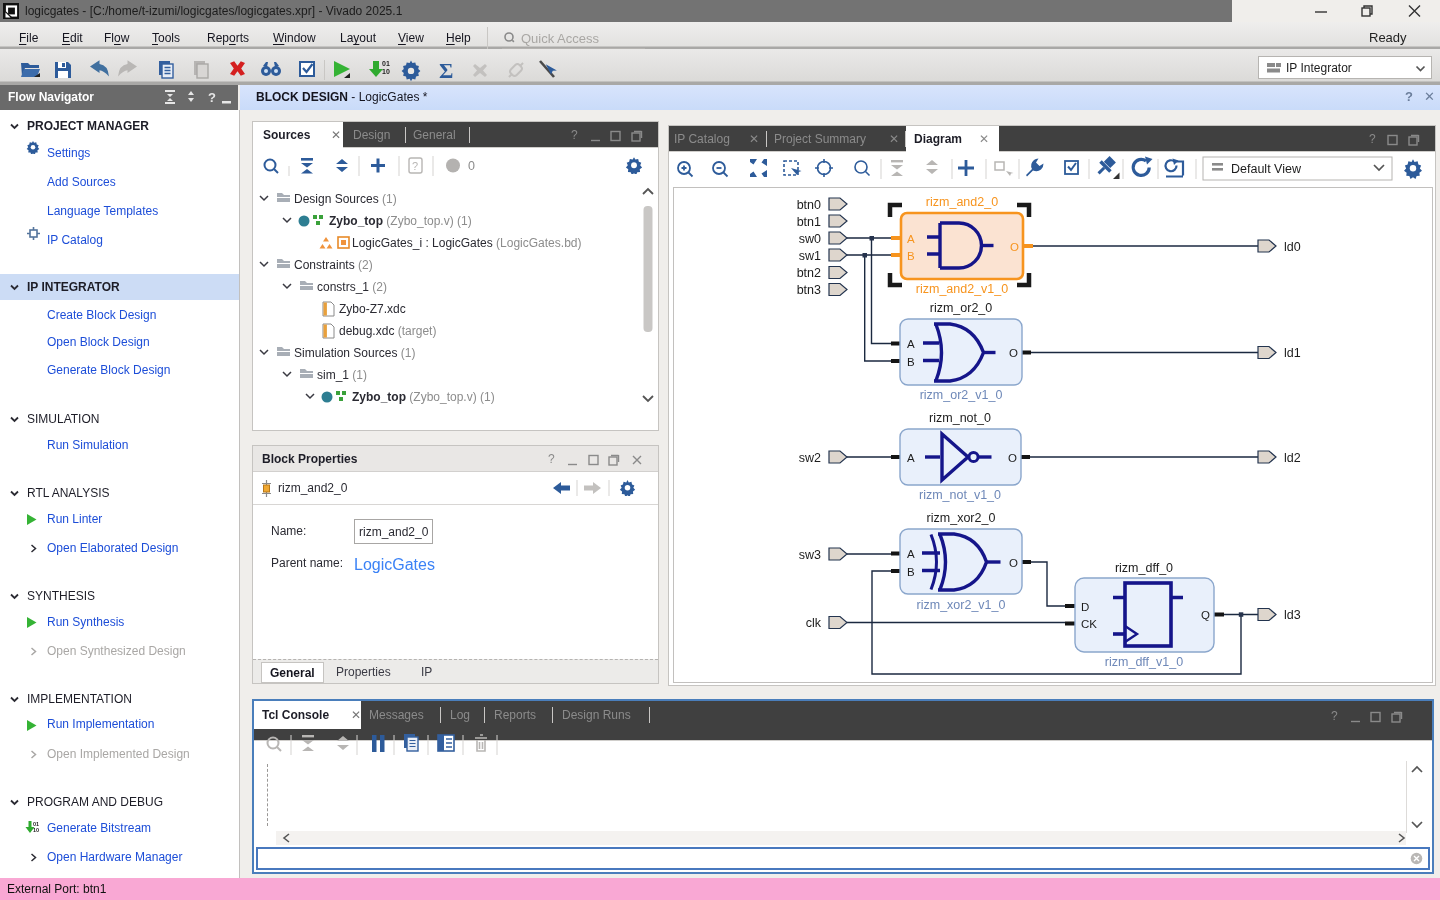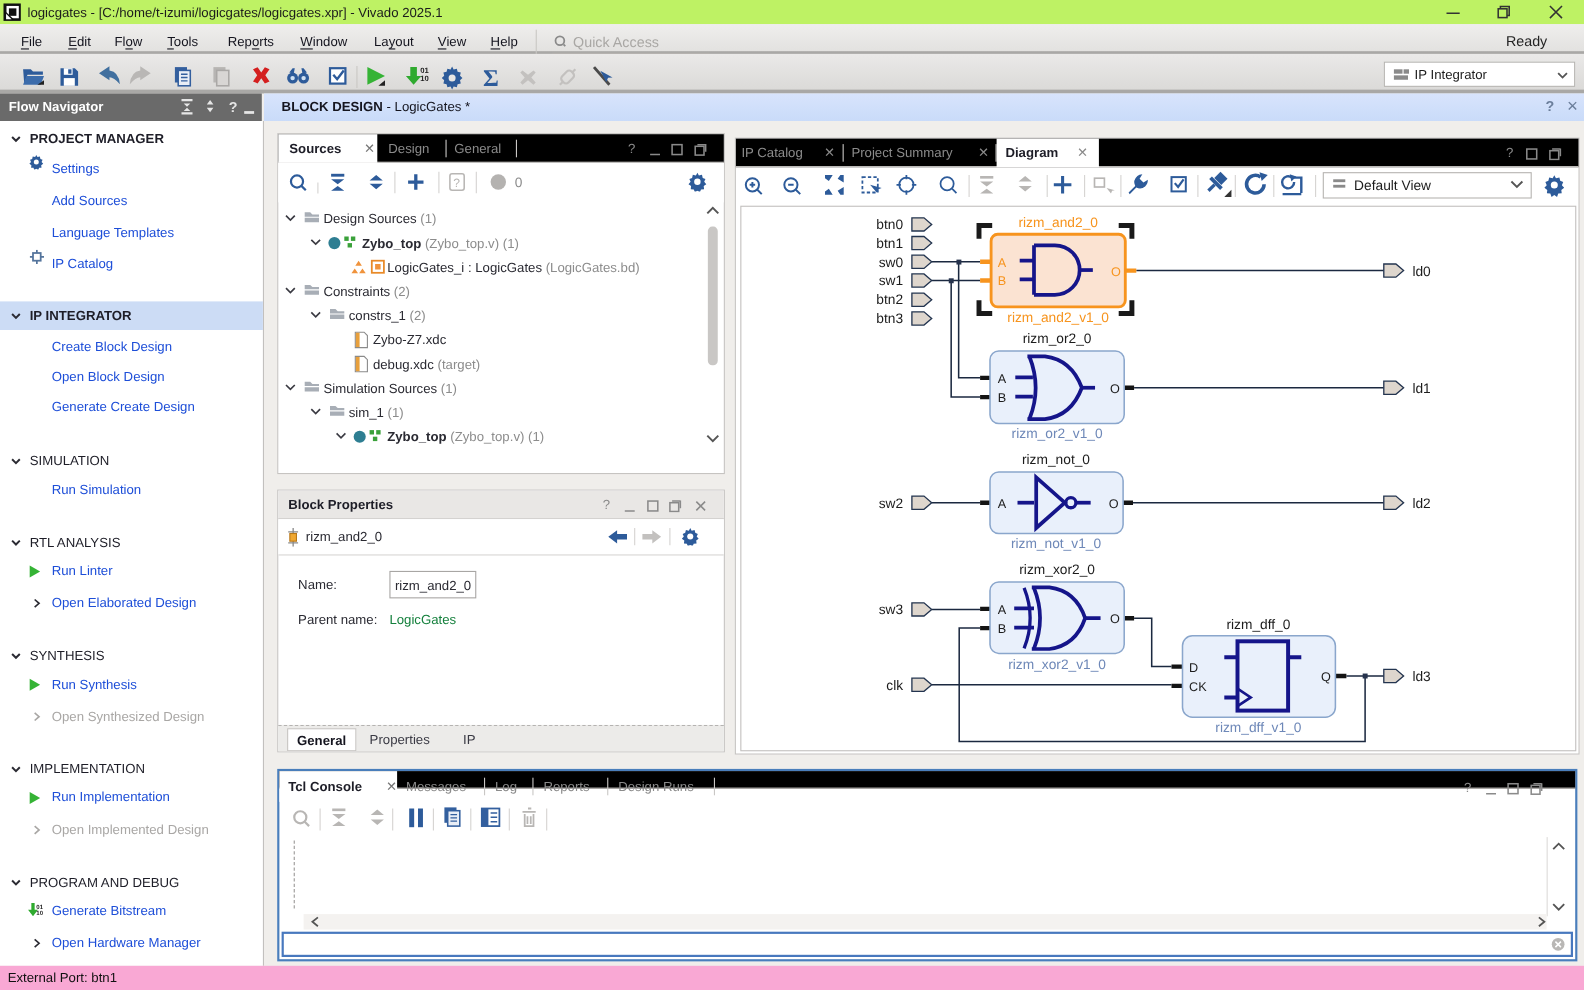--- a/index.html
+++ b/index.html
@@ -1,20 +1,20 @@
 <!DOCTYPE html>
 <html><head>
 <meta charset="utf-8">
 <style>
   * { margin:0; padding:0; box-sizing:border-box; }
   html,body { width:1440px; height:900px; overflow:hidden; }
   body { font-family:"Liberation Sans", sans-serif; position:relative; background:#f0eeeb; }
   .abs { position:absolute; }
   
-  #titlebar { left:0; top:0; width:1440px; height:22px; background:#bef264; }
+  #titlebar { left:0; top:0; width:1232px; height:22px; background:#737373; }
   #titlebar .ttl { position:absolute; left:25px; top:4px; font-size:12px; color:#1c1c1c; }
   #menubar { left:0; top:22px; width:1440px; height:63px;
      background:linear-gradient(#efeeed 0px, #e3e2e0 24px, #a9a8a6 25px, #a9a8a6 26.5px, #eae9e8 27.5px, #dbdad8 59px, #a9a8a6 60px, #a9a8a6 63px); }
   .menuitem { position:absolute; top:9px; font-size:12px; color:#14141e; }
   .menuitem u { text-decoration:underline; text-underline-offset:2px; }
   
   #fnavhead { left:0; top:85px; width:238px; height:25px; background:#6a6a6a; color:#fff;text-align:center; }
   #fnavhead .t { position:absolute; left:8px; top:5px; font-size:12px; font-weight:bold; }
   #bdhead { left:240px; top:85px; width:1200px; height:25px; background:linear-gradient(#d8e4fc, #c9dbf9); }
   #bdhead .t { position:absolute; left:16px; top:5px; font-size:12px; color:#15151f; }
@@ -25,21 +25,21 @@
   .fnitem.dis { color:#a9a7a5; }
   .chevr { position:absolute; left:29px; width:9px; height:9px; }
   #ipihl { position:absolute; left:0; top:164px; width:239px; height:26px; background:#ccdcf5; }
   .chevdn { position:absolute; left:9px; width:11px; height:11px; }
   .playico { position:absolute; left:25px; width:13px; height:13px; }
   
   #statusbar { left:0; top:878px; width:1440px; height:22px; background:#f9a8d4; }
   #statusbar .t { position:absolute; left:7px; top:4px; font-size:12px; color:#111; }
   
   .panel { position:absolute; background:#fff; border:1px solid #c6c4c1; }
-  .tabbar { position:absolute; left:0; top:0; right:0; height:26px; background:#000000; border-bottom:1px solid #d0cecb; }
+  .tabbar { position:absolute; left:0; top:0; right:0; height:26px; background:#404040; border-bottom:1px solid #d0cecb; }
   .tab { position:absolute; top:0; height:26px; font-size:12px; color:#8b8b8b; }
   .tab.active { background:#fff; color:#1d1d27; font-weight:bold; }
   .tabsep { position:absolute; top:5px; width:1px; height:16px; background:#c9c7c5; }
   .winicons { position:absolute; top:6px; color:#8a8a8a; font-size:12px; }
   
   .btabbar { position:absolute; left:0; right:0; bottom:0; height:24px; background:#ecebe9; border-top:1px dashed #b5b3b1; }
   .btab { position:absolute; top:2px; height:21px; font-size:12px; color:#3a3a44; padding:3px 8px 0 8px; }
   .btab.active { background:#fff; border:1px solid #c6c4c1; font-weight:bold; color:#15151f; }
   
   .trow { position:absolute; font-size:12px; color:#2a2a32; white-space:nowrap; }
@@ -197,21 +197,21 @@
           <path d="M6.5 0 v3 M6.5 10 v3 M0 6.5 h3 M10 6.5 h3"></path>
         </g>
       </svg>
     <div class="fnitem" style="top:123px">IP Catalog</div>
     <svg class="chevdn" style="top:172px" viewBox="0 0 11 11">
         <path d="M2 3.5 L5.5 7 L9 3.5" fill="none" stroke="#2b2b33" stroke-width="1.8"></path>
       </svg>
     <div class="fnsec" style="top:170px">IP INTEGRATOR</div>
     <div class="fnitem" style="top:198px">Create Block Design</div>
     <div class="fnitem" style="top:225px">Open Block Design</div>
-    <div class="fnitem" style="top:253px">Generate Create Design</div>
+    <div class="fnitem" style="top:253px">Generate Block Design</div>
     <svg class="chevdn" style="top:304px" viewBox="0 0 11 11">
         <path d="M2 3.5 L5.5 7 L9 3.5" fill="none" stroke="#2b2b33" stroke-width="1.8"></path>
       </svg>
     <div class="fnsec" style="top:302px;font-weight:normal">SIMULATION</div>
     <div class="fnitem" style="top:328px">Run Simulation</div>
     <svg class="chevdn" style="top:378px" viewBox="0 0 11 11">
         <path d="M2 3.5 L5.5 7 L9 3.5" fill="none" stroke="#2b2b33" stroke-width="1.8"></path>
       </svg>
     <div class="fnsec" style="top:376px;font-weight:normal">RTL ANALYSIS</div>
     <svg class="playico" style="top:403px" viewBox="0 0 13 13">
@@ -407,21 +407,21 @@
     <svg class="abs" style="left:366px;top:7px" width="17" height="17" viewBox="0 0 16 16">
         <path fill="#2d5b9a" d="M8 1l1.2 2.2 2.5-.6.6 2.5L14.5 6l-1 2.3 1.7 1.9-2.1 1.5.3 2.5-2.5.2-.9 2.4L8 15.4l-2 1.4-.9-2.4-2.5-.2.3-2.5L.8 10.2 2.5 8.3 1.5 6l2.2-.9.6-2.5 2.5.6z"></path>
         <circle cx="8" cy="8.2" r="2.6" fill="#fff"></circle>
       </svg>
   </div>
   <div class="abs" style="left:18px;top:78px;font-size:12px;color:#2a2a32">Name:</div>
   <div class="abs" style="left:101px;top:73px;width:79px;height:25px;border:1px solid #a8a6a4;background:#fff">
     <div class="abs" style="left:4px;top:5px;font-size:12px;color:#2a2a32">rizm_and2_0</div>
   </div>
   <div class="abs" style="left:18px;top:110px;font-size:12px;color:#2a2a32">Parent name:</div>
-  <div class="abs" style="left:101px;top:110px;font-size:12px;color:#15803d">LogicGates</div>
+  <div class="abs" style="left:101px;top:110px;font-size:16px;color:#3b82f6">LogicGates</div>
   <div class="btabbar">
     <div class="btab active" style="left:8px">General</div>
     <div class="btab" style="left:75px">Properties</div>
     <div class="btab" style="left:160px">IP</div>
   </div>
 </div>
 
 <div class="panel" id="diagpanel" style="left:668px;top:125px;width:768px;height:561px">
   <div class="tabbar">
     <div class="tab" style="left:5px;top:6px">IP Catalog</div>
@@ -643,21 +643,21 @@
     <g stroke="#15158a" stroke-width="3.6" fill="none">
       <rect x="452" y="396" width="46" height="63"></rect>
       <path d="M440 410.5 H452 M498 410.5 H510"></path>
       <path d="M440 447 H452"></path>
       <path d="M452 439 L464 447 L452 455" stroke-width="2.4"></path>
     </g>
   </svg>
 </div>
 
 <div class="panel" id="tclpanel" style="left:252px;top:699px;width:1182px;height:175px;border:2px solid #4a7ebb">
-  <div class="tabbar" style="height:16px">
+  <div class="tabbar" style="height:40px">
     <div class="tab active" style="left:0;width:107px;height:28px">
         <span style="position:absolute;left:8px;top:7px">Tcl Console</span>
         <span style="position:absolute;left:97px;top:7px;font-weight:normal;color:#777">✕</span>
       </div>
     <div class="tab" style="left:115px;top:7px">Messages</div>
     <div class="tabsep" style="left:186px;top:6px"></div>
     <div class="tab" style="left:196px;top:7px">Log</div>
     <div class="tabsep" style="left:230px;top:6px"></div>
     <div class="tab" style="left:240px;top:7px">Reports</div>
     <div class="tabsep" style="left:298px;top:6px"></div>

